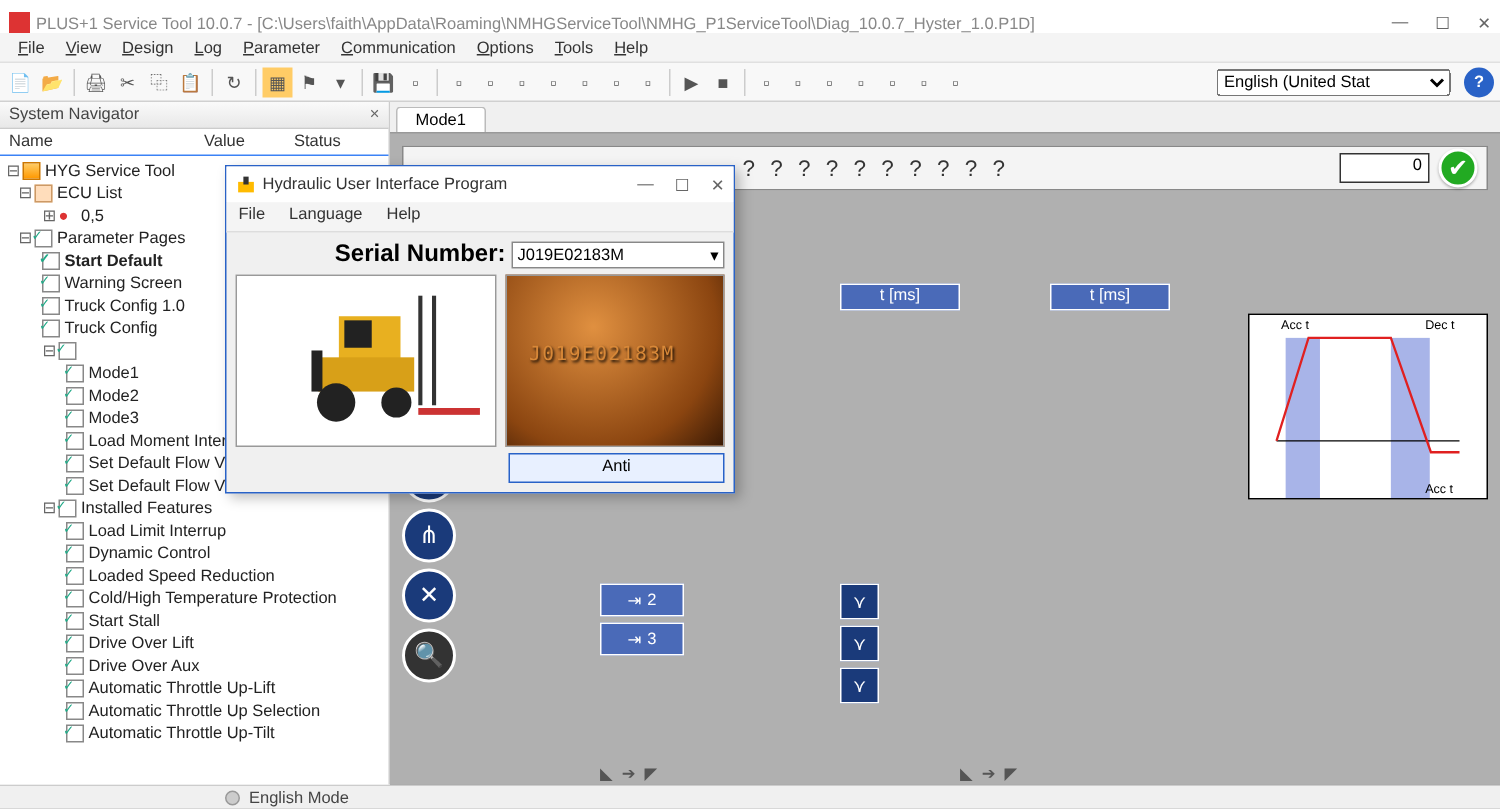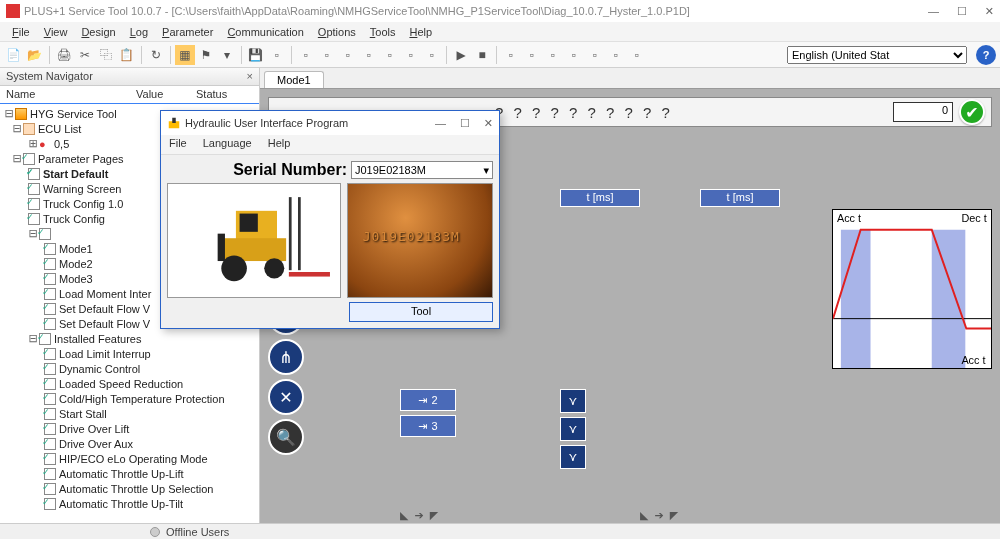--- a/index.html
+++ b/index.html
@@ -1,31 +1,31 @@
 <!DOCTYPE html>
 <html><head>
 <meta charset="utf-8">
 <style>
 * { box-sizing: border-box; margin: 0; padding: 0; font-family: "Segoe UI", Tahoma, sans-serif; font-size: 11px; }
 body { width: 1000px; height: 539px; background: #f0f0f0; overflow: hidden; position: relative; }
 
-.titlebar { height: 22px; background: #fff; display: flex; align-items: center; padding: 0 6px; color: #888; font-size: 11px; }
+.titlebar { height: 22px; background: #fff; display: flex; align-items: flex-end; padding: 0 6px; color: #888; font-size: 11px; }
 .titlebar .icon { width: 14px; height: 14px; background: #d33; margin-right: 4px; }
 .titlebar .winbtns { margin-left: auto; display: flex; gap: 18px; color: #666; }
 .titlebar .winbtns span { cursor: default; }
 
 .menubar { height: 20px; background: #f4f4f4; display: flex; align-items: center; padding: 0 6px; gap: 2px; color: #333; border-bottom: 1px solid #e0e0e0; }
 .menubar span { padding: 1px 6px; cursor: default; }
 .menubar span u { text-decoration: underline; }
 
 .toolbar { height: 26px; background: #f8f8f8; border-bottom: 1px solid #d0d0d0; display: flex; align-items: center; padding: 0 4px; gap: 1px; }
 .tbtn { width: 20px; height: 20px; border: 1px solid transparent; display: inline-flex; align-items: center; justify-content: center; font-size: 12px; color: #555; }
 .tdiv { width: 1px; height: 18px; background: #ccc; margin: 0 3px; }
 .lang { margin-left: auto; margin-right: 8px; }
-.lang select { width: 180px; height: 18px; font-size: 11px; }
+.lang select { width: 156px; height: 18px; font-size: 11px; }
 .help-icon { width: 20px; height: 20px; background: #2962c7; color: #fff; border-radius: 50%; display: inline-flex; align-items: center; justify-content: center; font-weight: bold; }
 
 .main { display: flex; height: 455px; }
 
 .nav { width: 260px; background: #fff; border-right: 1px solid #ccc; display: flex; flex-direction: column; position: relative; }
 .nav-header { height: 18px; background: linear-gradient(#fafafa,#e8e8e8); border-bottom: 1px solid #ccc; padding: 2px 6px; font-size: 11px; color: #444; display:flex; justify-content:space-between; }
 .nav-header .closex { color:#666; }
 .nav-cols { display: flex; height: 18px; border-bottom: 1px solid #3b82f6; font-size: 11px; color: #333; }
 .nav-cols span { padding: 2px 6px; }
 .nav-cols .c1 { width: 130px; } .nav-cols .c2 { width: 60px; } .nav-cols .c3 { width: 60px; }
@@ -62,24 +62,24 @@
 .tms { position:absolute; top:100px; width:80px; height:18px; background:#4a6ab8; color:#fff; text-align:center; font-size:11px; padding-top:1px; border:1px solid #fff; }
 .tms.a { left:300px; } .tms.b { left:440px; }
 
 .symset { position:absolute; top:300px; display:flex; flex-direction:column; gap:4px; }
 .symset.a { left:300px; } 
 .sym { width:26px; height:24px; background:#1a3a7a; border:1px solid #fff; display:flex; align-items:center; justify-content:center; color:#fff; font-size:12px; }
 
 .arrows { position:absolute; top:420px; display:flex; gap:6px; font-size:16px; color:#555; }
 .arrows.a { left:140px; } .arrows.b { left:380px; }
 
-.chart { position:absolute; right:8px; top:120px; width:160px; height:160px; background:#fff; border:1px solid #000; }
+.chart { position:absolute; right:8px; top:120px; width:160px; height:124px; background:#fff; border:1px solid #000; }
 .chart svg { width:100%; height:100%; }
 
-.dialog { position:absolute; left:160px; top:110px; width:340px; background:#f0f0f0; border:1px solid #2962c7; box-shadow:3px 3px 8px rgba(0,0,0,.25); }
+.dialog { position:absolute; left:150px; top:110px; width:340px; background:#f0f0f0; border:1px solid #2962c7; box-shadow:3px 3px 8px rgba(0,0,0,.25); }
 .dlg-title { height:24px; background:#fff; display:flex; align-items:center; padding:0 6px; color:#333; font-size:11px; }
 .dlg-title .dicon { width:14px; height:14px; margin-right:4px; }
 .dlg-title .dbtns { margin-left:auto; display:flex; gap:14px; color:#666; }
 .dlg-menu { height:20px; background:#f4f4f4; padding:2px 8px; display:flex; gap:16px; color:#333; border-bottom:1px solid #ddd; }
 .dlg-body { padding:6px; }
 .dlg-row { display:flex; align-items:center; justify-content:flex-end; gap:4px; margin-bottom:4px; }
 .dlg-row label { font-weight:bold; font-size:16px; }
 .dlg-row .combo { width:142px; height:18px; border:1px solid #888; background:#fff; padding:0 3px; display:flex; align-items:center; justify-content:space-between; }
 .dlg-imgs { display:flex; gap:6px; }
 .dlg-img { border:1px solid #999; background:#fff; height:115px; }
@@ -266,24 +266,20 @@
         <div class="node l3">
           <span class="ic ic-page"></span>
           <span class="t">Drive Over Lift</span>
         </div>
         <div class="node l3">
           <span class="ic ic-page"></span>
           <span class="t">Drive Over Aux</span>
         </div>
         <div class="node l3">
           <span class="ic ic-page"></span>
-          <span class="t">HIP/ECO eLo Operating Mode</span>
-        </div>
-        <div class="node l3">
-          <span class="ic ic-page"></span>
           <span class="t">Automatic Throttle Up-Lift</span>
         </div>
         <div class="node l3">
           <span class="ic ic-page"></span>
           <span class="t">Automatic Throttle Up Selection</span>
         </div>
         <div class="node l3">
           <span class="ic ic-page"></span>
           <span class="t">Automatic Throttle Up-Tilt</span>
         </div>
@@ -349,21 +345,21 @@
             <text x="130" y="12" font-size="9">Dec t</text>
             <text x="130" y="156" font-size="9">Acc t</text>
           </svg>
       </div>
     </div>
   </div>
 </div>
 
 <div class="statusbar">
   <span class="statusdot"></span>
-  <span>Offline Users</span>
+  <span>English Mode</span>
 </div>
 
 <div class="dialog">
   <div class="dlg-title">
     <svg class="dicon" viewBox="0 0 16 16">
         <rect x="2" y="6" width="12" height="8" fill="#fb0"></rect>
         <rect x="6" y="2" width="4" height="6" fill="#333"></rect>
       </svg>
     <span>Hydraulic User Interface Program</span>
     <div class="dbtns">
@@ -397,15 +393,15 @@
           <rect x="138" y="10" width="3" height="80" fill="#333"></rect>
           <rect x="128" y="92" width="45" height="5" fill="#c33"></rect>
           <rect x="50" y="50" width="8" height="30" fill="#222"></rect>
         </svg>
       </div>
       <div class="dlg-img right">
         <div style="position:absolute;inset:0;background:radial-gradient(circle at 40% 30%, #e09040 0%, #8b4510 70%, #3a1a05 100%)"></div>
         <div class="serial-text">J019E02183M</div>
       </div>
     </div>
-    <div class="dlg-open">Tool</div>
+    <div class="dlg-open">Anti</div>
   </div>
 </div>
 
 </body></html>

